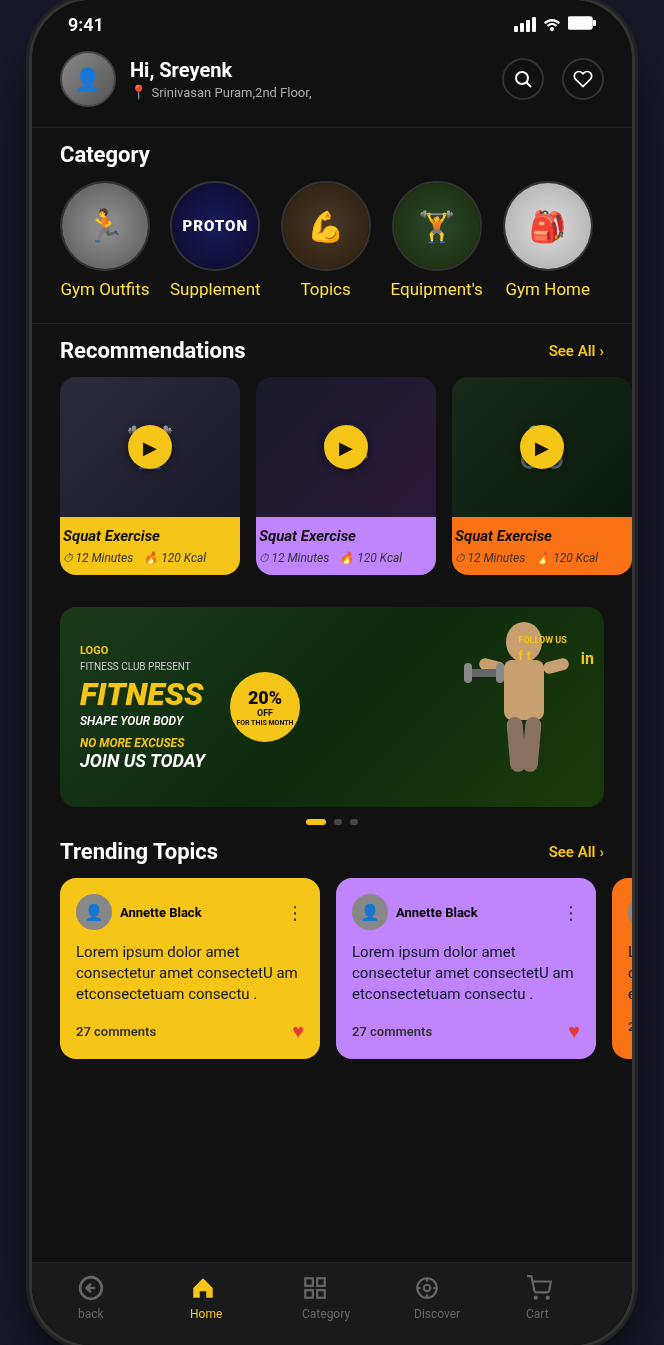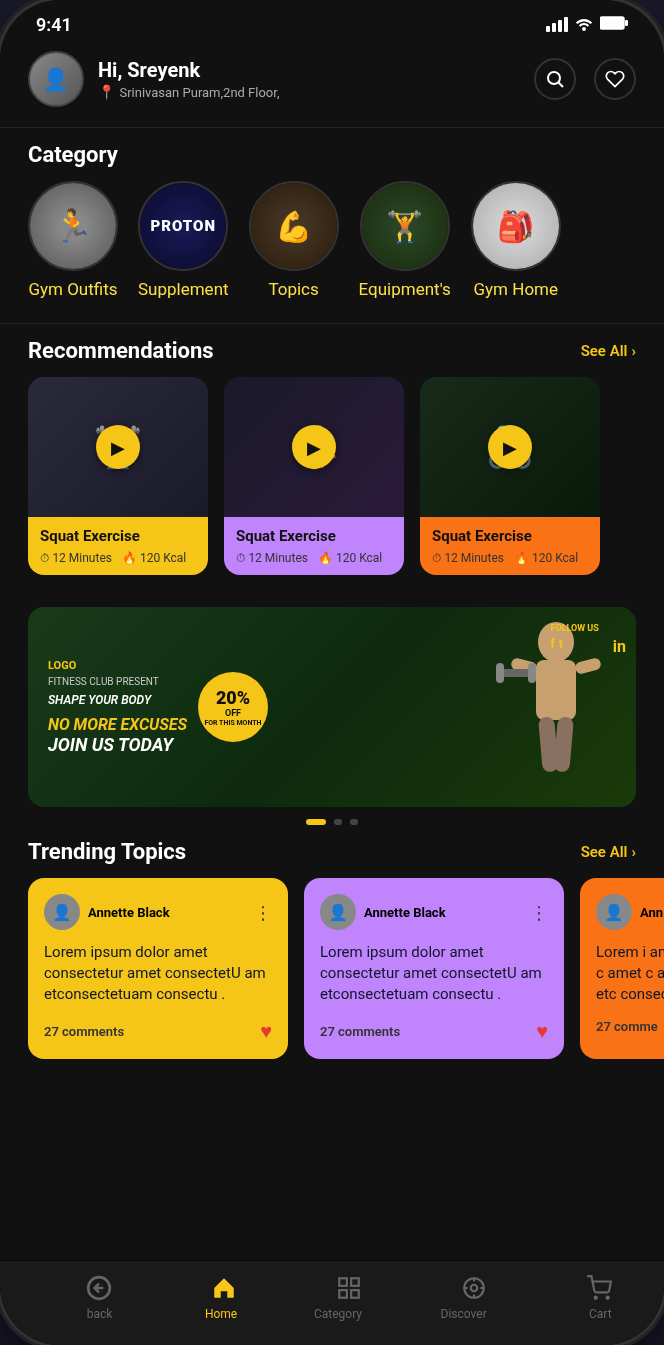--- a/index.html
+++ b/index.html
@@ -5,21 +5,21 @@
     * { margin: 0; padding: 0; box-sizing: border-box; }
     body {
       background: #1a1a2e;
       display: flex;
       justify-content: center;
       align-items: center;
       min-height: 100vh;
       font-family: -apple-system, BlinkMacSystemFont, 'Segoe UI', Roboto, sans-serif;
     }
     .phone-frame {
-      width: 664px;
+      width: 600px;
       height: 1345px;
       background: #111111;
       border-radius: 60px;
       overflow: hidden;
       position: relative;
       box-shadow: 0 0 0 3px #333, 0 0 0 6px #222, 0 30px 80px rgba(0,0,0,0.8);
     }
     .phone-screen {
       width: 100%;
       height: 100%;
@@ -218,21 +218,22 @@
       border-radius: 50%;
       display: flex;
       align-items: center;
       justify-content: center;
       font-size: 18px;
       color: #111;
       z-index: 2;
       box-shadow: 0 2px 8px rgba(0,0,0,0.5);
     }
     .rec-info {
-      padding: 10px 12px;
+      padding: 10px 3px;
+      font-style: italic;
     }
     .rec-title {
       font-size: 15px;
       font-weight: 700;
       color: #111;
       margin-bottom: 6px;
     }
     .rec-meta {
       display: flex;
       gap: 10px;
@@ -322,21 +323,21 @@
       height: 100%;
       background: linear-gradient(to left, rgba(0,0,0,0) 0%, transparent 100%);
       display: flex;
       align-items: flex-end;
       justify-content: center;
       position: relative;
       overflow: hidden;
     }
     .banner-follow {
       position: absolute;
-      top: 16px;
+      top: 28px;
       right: 10px;
       color: #f5c518;
       font-size: 9px;
       font-weight: 700;
       z-index: 3;
     }
     .banner-dots {
       display: flex;
       justify-content: center;
       gap: 8px;
@@ -427,21 +428,21 @@
       justify-content: space-around;
       align-items: center;
       background: #1a1a1a;
       padding: 12px 20px 24px;
       flex-shrink: 0;
       border-top: 1px solid #222;
     }
     .nav-item {
       display: flex;
       flex-direction: column;
-      align-items: flex-end;
+      align-items: flex-start;
       gap: 0;
       cursor: pointer;
       min-width: 60px;
     }
     .nav-icon {
       font-size: 24px;
       color: #666;
     }
     .nav-icon.active { color: #f5c518; }
     .nav-label {
@@ -633,22 +634,23 @@
               </div>
             </div>
           </div>
         </div>
       </div>
 
       <div class="banner">
         <div class="banner-content">
           <div class="banner-logo">LOGO</div>
           <div class="banner-subtitle">FITNESS CLUB PRESENT</div>
+          <div class="banner-title">FITNESS</div>
           <div class="banner-tagline">SHAPE YOUR BODY</div>
-          <div style="color:#f5c518;font-size:16px;font-weight:700;text-transform:uppercase;font-style:italic;">NO MORE EXCUSES</div>
+          <div style="color:#f5c518;font-size:12px;font-weight:700;text-transform:uppercase;font-style:italic;">NO MORE EXCUSES</div>
           <div style="color:white;font-size:18px;font-weight:700;text-transform:uppercase;font-style:italic;">JOIN US TODAY</div>
         </div>
         <div class="banner-badge">
           <span class="pct">20%</span>
           <span>OFF</span>
           <span style="font-size:7px;">FOR THIS MONTH</span>
         </div>
         <div class="banner-image-area">
 
           <svg viewBox="0 0 120 190" width="160" height="190" style="position:absolute;right:0;bottom:0;">

